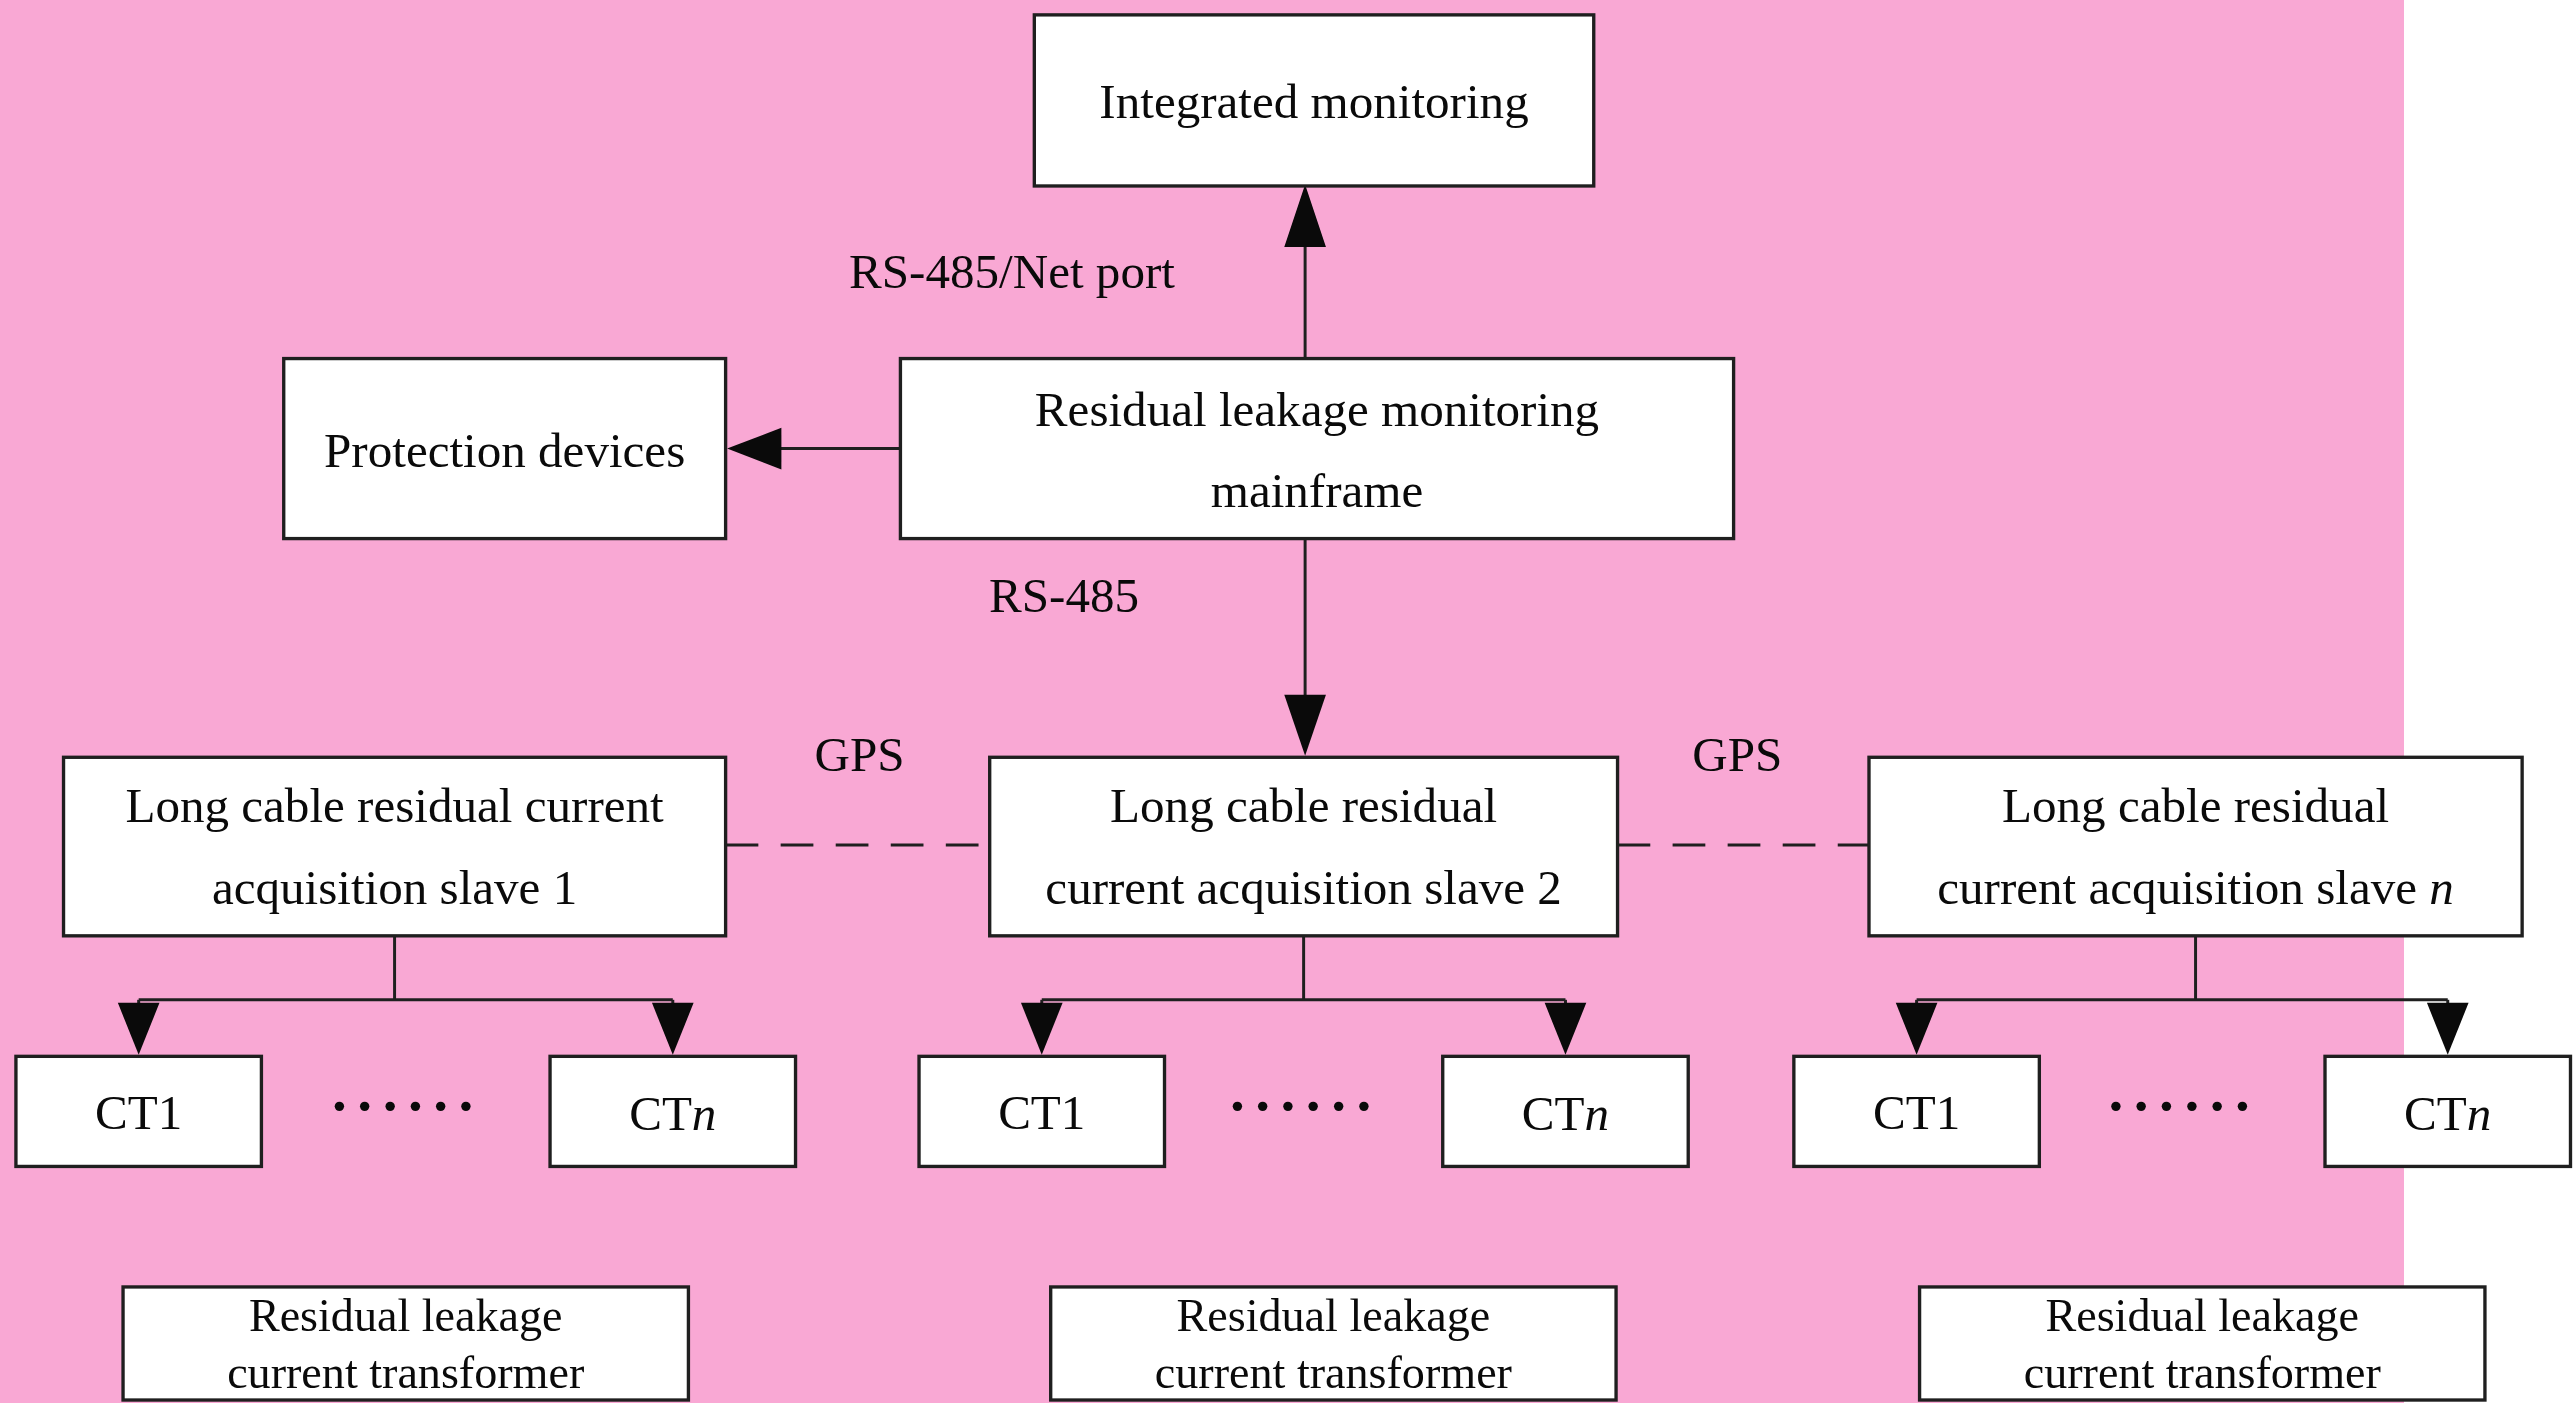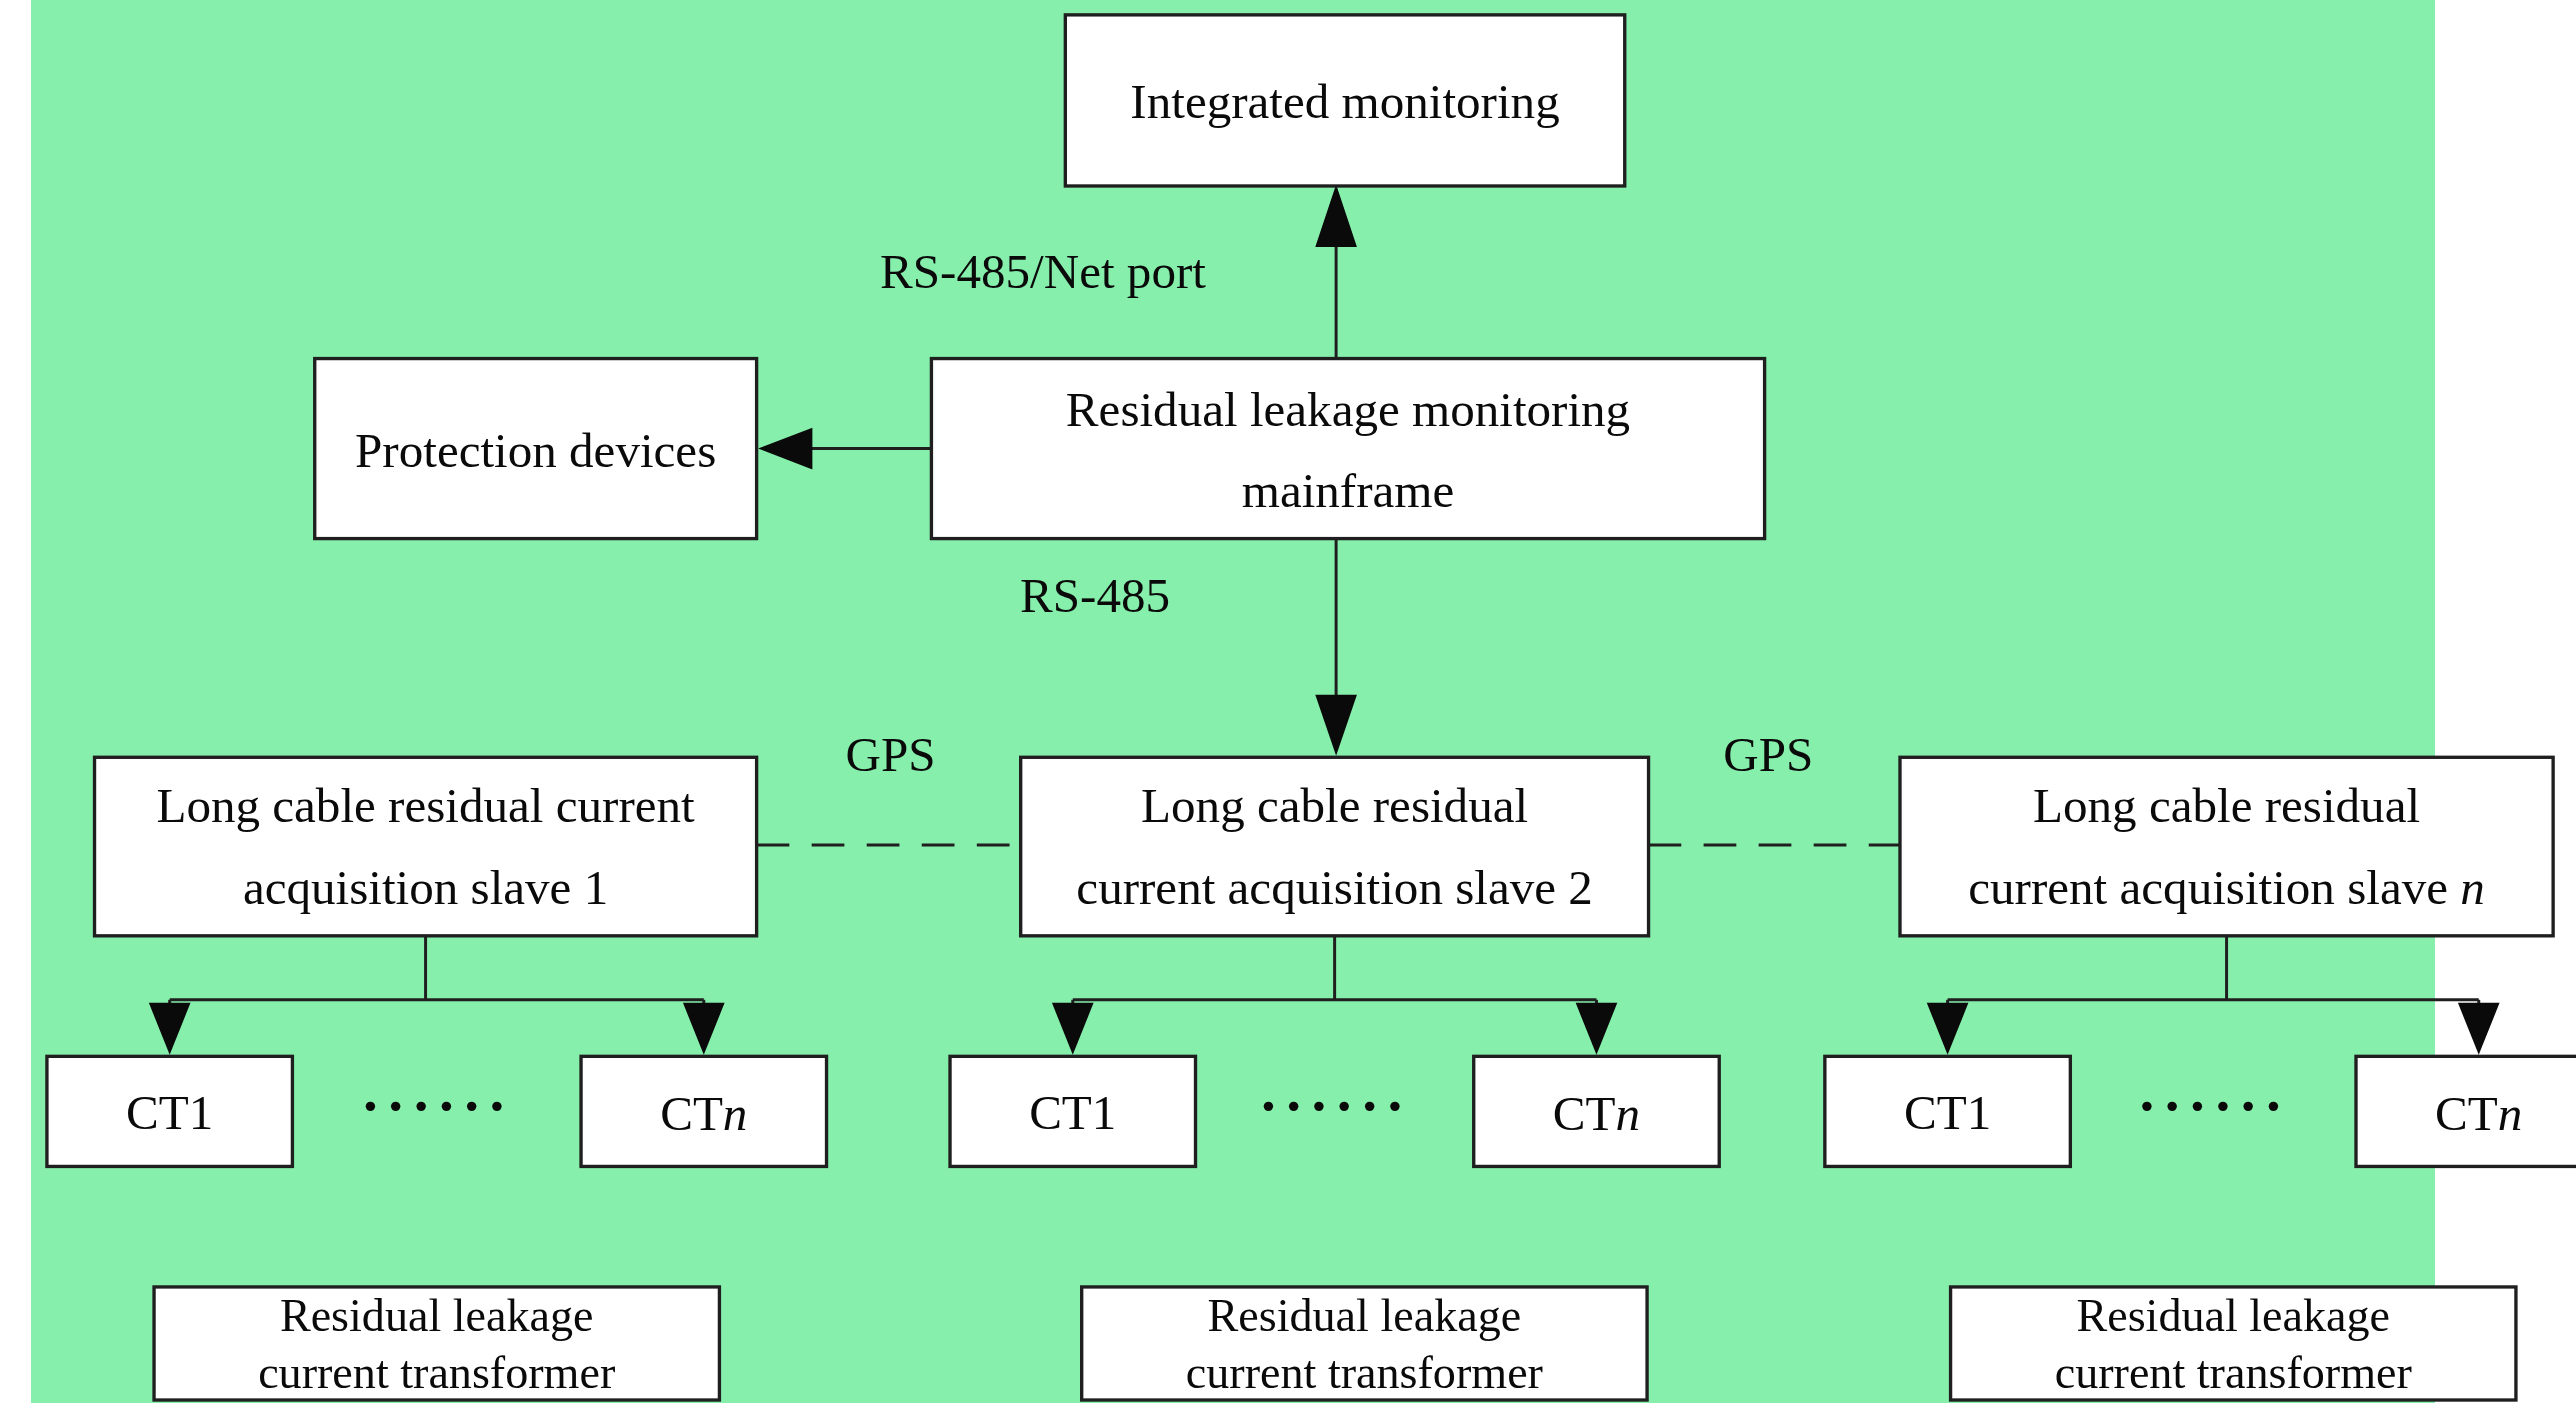--- a/index.html
+++ b/index.html
@@ -4,23 +4,22 @@
 <style>
   html, body {
     margin: 0;
     padding: 0;
     background: #ffffff;
   }
   .canvas {
     position: relative;
     width: 2404px;
     height: 1403px;
-    background: #86efac;
+    background: #f9a8d4;
     font-family: "Liberation Serif", "DejaVu Serif", serif;
-    margin-left: 31px;
   }
   svg { display: block; }
   .box {
     fill: #ffffff;
     stroke: #1f1f1f;
     stroke-width: 4.5;
   }
   .conn {
     stroke: #1f1f1f;
     stroke-width: 4;

